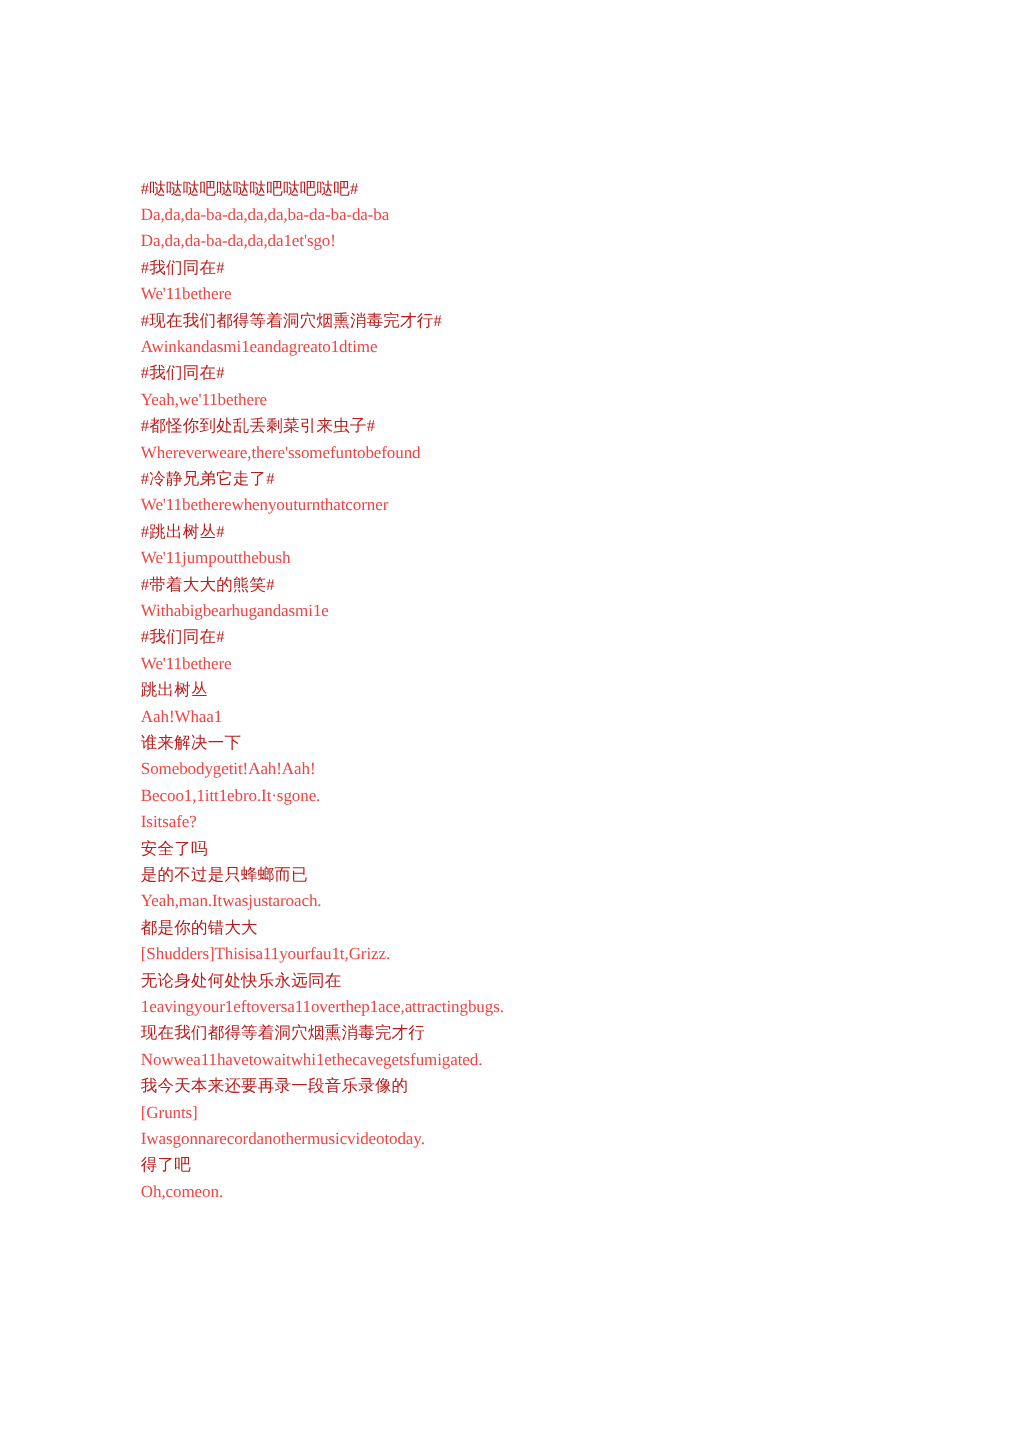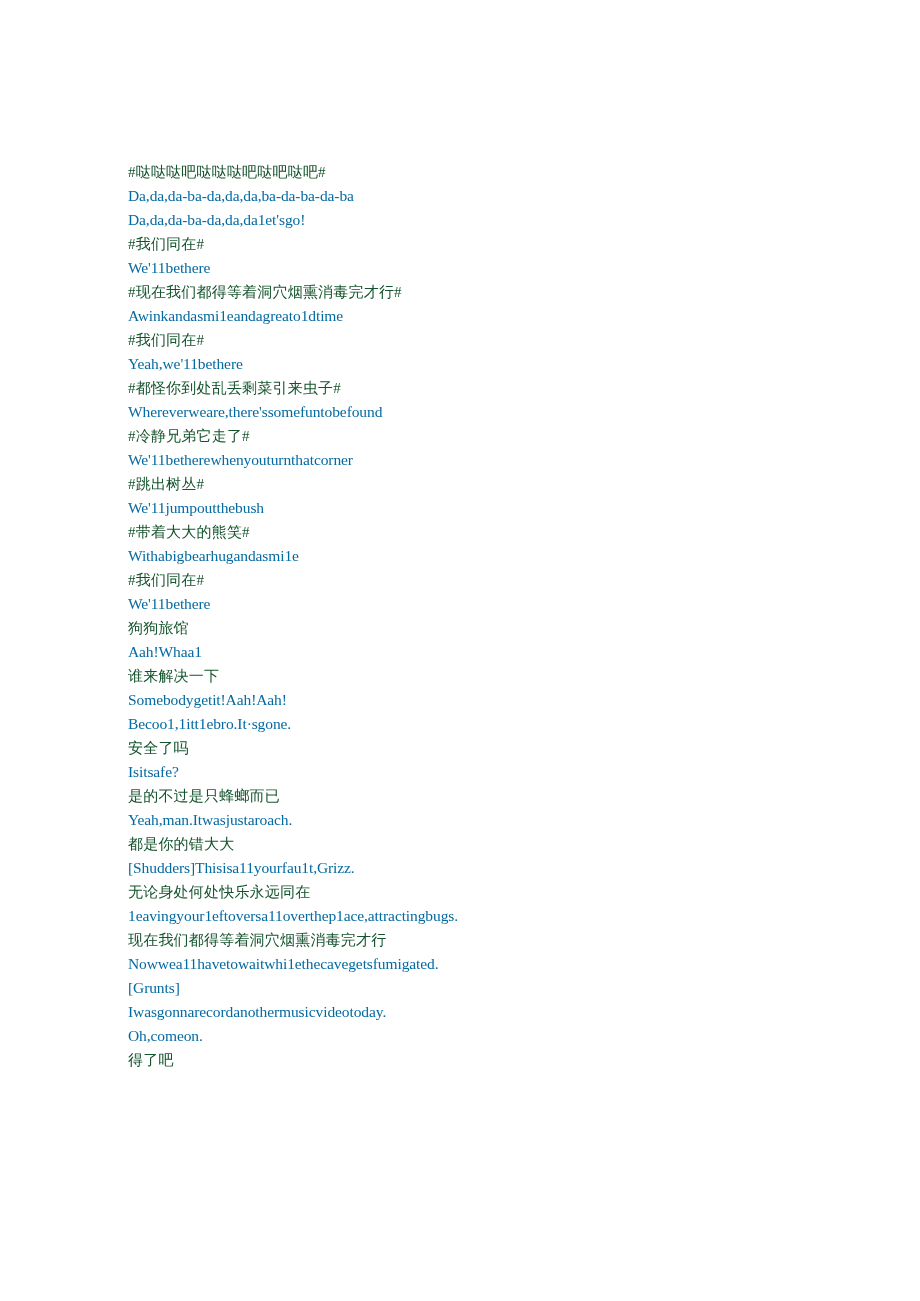--- a/index.html
+++ b/index.html
@@ -35,27 +35,27 @@
     font-size: 15.5px;
     line-height: 24px;
     height: 24px;
     white-space: pre;
     letter-spacing: 0.1px;
     font-family: "Liberation Serif", "DejaVu Serif", serif;
   }
 
   
   .line.zh {
-    color: #14532d;
+    color: #b91c1c;
     font-size: 15px;
     letter-spacing: 0.2px;
   }
 
   .line.en {
-    color: #0369a1;
+    color: #ef4444;
     font-size: 15.5px;
     letter-spacing: -0.1px;
   }
 </style>
 </head>
 <body>
 
 <div id="page">
   <div id="transcript-body">
       <div class="line zh">#哒哒哒吧哒哒哒吧哒吧哒吧#</div>
@@ -70,33 +70,34 @@
       <div class="line zh">#都怪你到处乱丢剩菜引来虫子#</div>
       <div class="line en">Whereverweare,there'ssomefuntobefound</div>
       <div class="line zh">#冷静兄弟它走了#</div>
       <div class="line en">We'11betherewhenyouturnthatcorner</div>
       <div class="line zh">#跳出树丛#</div>
       <div class="line en">We'11jumpoutthebush</div>
       <div class="line zh">#带着大大的熊笑#</div>
       <div class="line en">Withabigbearhugandasmi1e</div>
       <div class="line zh">#我们同在#</div>
       <div class="line en">We'11bethere</div>
-      <div class="line zh">狗狗旅馆</div>
+      <div class="line zh">跳出树丛</div>
       <div class="line en">Aah!Whaa1</div>
       <div class="line zh">谁来解决一下</div>
       <div class="line en">Somebodygetit!Aah!Aah!</div>
       <div class="line en">Becoo1,1itt1ebro.It·sgone.</div>
+      <div class="line en">Isitsafe?</div>
       <div class="line zh">安全了吗</div>
-      <div class="line en">Isitsafe?</div>
       <div class="line zh">是的不过是只蜂螂而已</div>
       <div class="line en">Yeah,man.Itwasjustaroach.</div>
       <div class="line zh">都是你的错大大</div>
       <div class="line en">[Shudders]Thisisa11yourfau1t,Grizz.</div>
       <div class="line zh">无论身处何处快乐永远同在</div>
       <div class="line en">1eavingyour1eftoversa11overthep1ace,attractingbugs.</div>
       <div class="line zh">现在我们都得等着洞穴烟熏消毒完才行</div>
       <div class="line en">Nowwea11havetowaitwhi1ethecavegetsfumigated.</div>
+      <div class="line zh">我今天本来还要再录一段音乐录像的</div>
       <div class="line en">[Grunts]</div>
       <div class="line en">Iwasgonnarecordanothermusicvideotoday.</div>
+      <div class="line zh">得了吧</div>
       <div class="line en">Oh,comeon.</div>
-      <div class="line zh">得了吧</div>
     </div>
 </div>
 
 </body></html>

